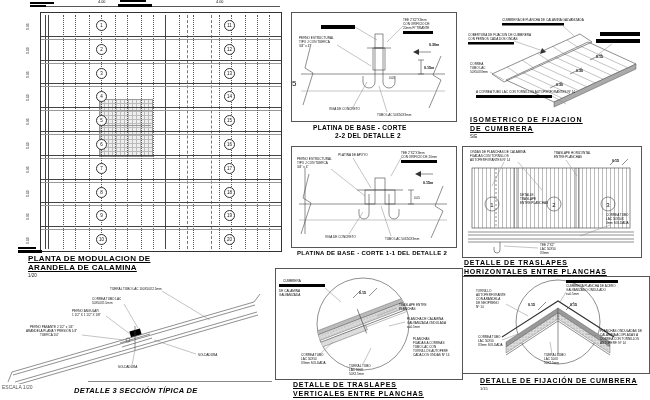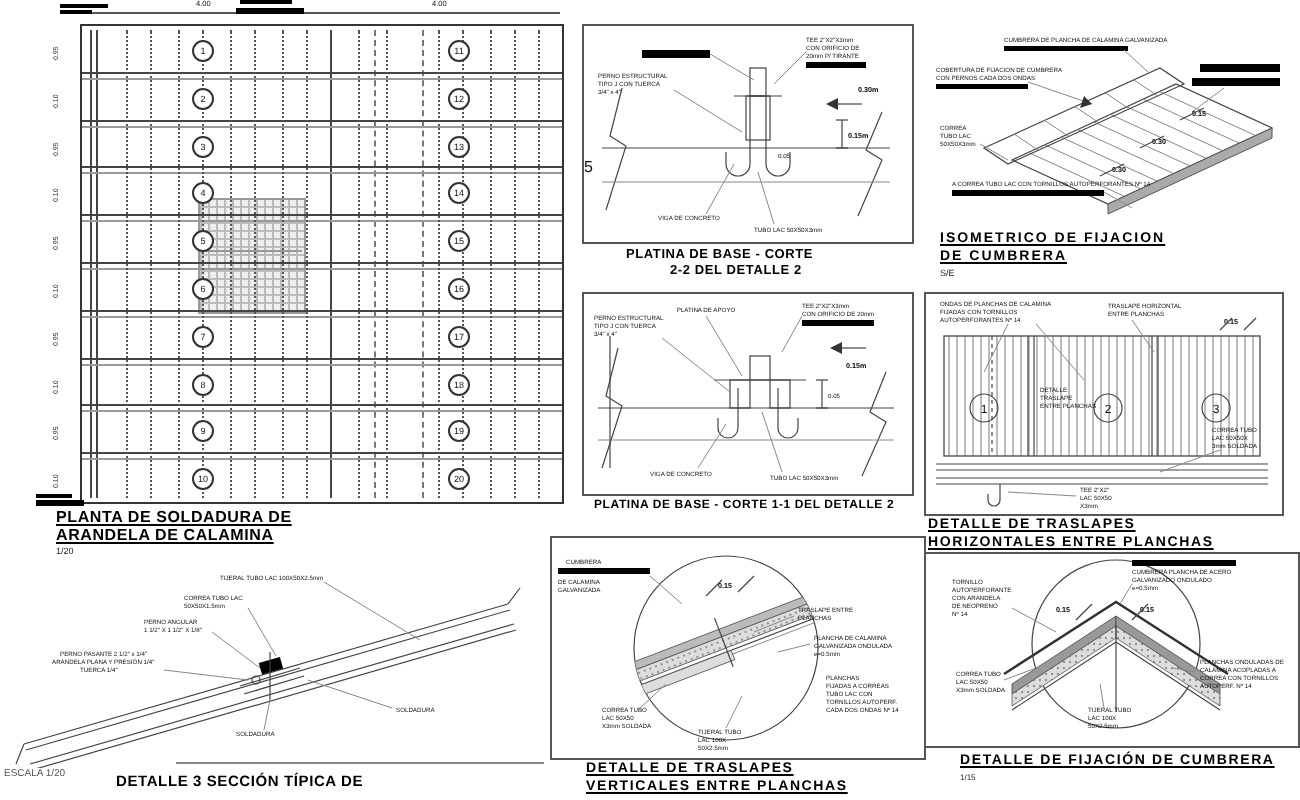--- a/index.html
+++ b/index.html
@@ -100,21 +100,21 @@
         <div class="cnum" style="left: 183px; top: 54.6px;">13</div>
         <div class="cnum" style="left: 183px; top: 78.4px;">14</div>
         <div class="cnum" style="left: 183px; top: 102.2px;">15</div>
         <div class="cnum" style="left: 183px; top: 126px;">16</div>
         <div class="cnum" style="left: 183px; top: 149.8px;">17</div>
         <div class="cnum" style="left: 183px; top: 173.6px;">18</div>
         <div class="cnum" style="left: 183px; top: 197.4px;">19</div>
         <div class="cnum" style="left: 183px; top: 221.2px;">20</div>
       </div>
 
-    <div class="ptitle" style="left:0px;top:250px;font-size:8px;">PLANTA DE SOLDADURA DE</div>
+    <div class="ptitle" style="left:0px;top:250px;font-size:8px;">PLANTA DE MODULACION DE</div>
     <div class="ptitle" style="left:0px;top:259px;font-size:8px;">ARANDELA DE CALAMINA</div>
     <div class="scale" style="left:0px;top:269px;">1/20</div>
     <div class="bar" style="left:-10px;top:243px;width:18px;height:2px;"></div>
     <div class="bar" style="left:-10px;top:246px;width:24px;height:3px;"></div>
   <div class="dimrot" style="left: 2px; top: 22px;">0.95</div>
       <div class="dimrot" style="left: 2px; top: 45.8px;">0.10</div>
       <div class="dimrot" style="left: 2px; top: 69.6px;">0.95</div>
       <div class="dimrot" style="left: 2px; top: 93.4px;">0.10</div>
       <div class="dimrot" style="left: 2px; top: 117.2px;">0.95</div>
       <div class="dimrot" style="left: 2px; top: 141px;">0.10</div>
@@ -329,21 +329,21 @@
       <text class="st" x="24" y="52">ARANDELA PLANA Y PRESIÓN 1/4"</text>
       <text class="st" x="38" y="56">TUERCA 1/4"</text>
       <line class="lt" x1="80" y1="55" x2="122" y2="60"></line>
       <text class="st" x="116" y="88">SOLDADURA</text>
       <line class="lt" x1="130" y1="85" x2="133" y2="70"></line>
       <text class="st" x="196" y="76">SOLDADURA</text>
       <line class="lt" x1="194" y1="74" x2="152" y2="60"></line>
     </svg>
     <div class="p" style="left:86px;top:101px;width:184px;border-top:1px solid #888;"></div>
     <div class="scale" style="left:0px;top:104px;font-size:5px;color:#555;">ESCALA 1/20</div>
-    <div class="ptitle" style="left:56px;top:106px;font-size:7.5px;text-decoration:none;">DETALLE 3 SECCIÓN TÍPICA DE</div>
+    <div class="ptitle" style="left:72px;top:106px;font-size:7.5px;text-decoration:none;font-style:italic;">DETALLE 3 SECCIÓN TÍPICA DE</div>
   </div>
 
   <div class="p" style="left:275px;top:268px;width:188px;height:132px;">
     <div class="box" style="left:0;top:0;width:186px;height:110px;"></div>
     <svg width="186" height="110" viewBox="0 0 186 110">
       <defs>
           <clipPath id="circ1">
             <circle cx="88" cy="56" r="46"></circle>
           </clipPath>
         </defs>

